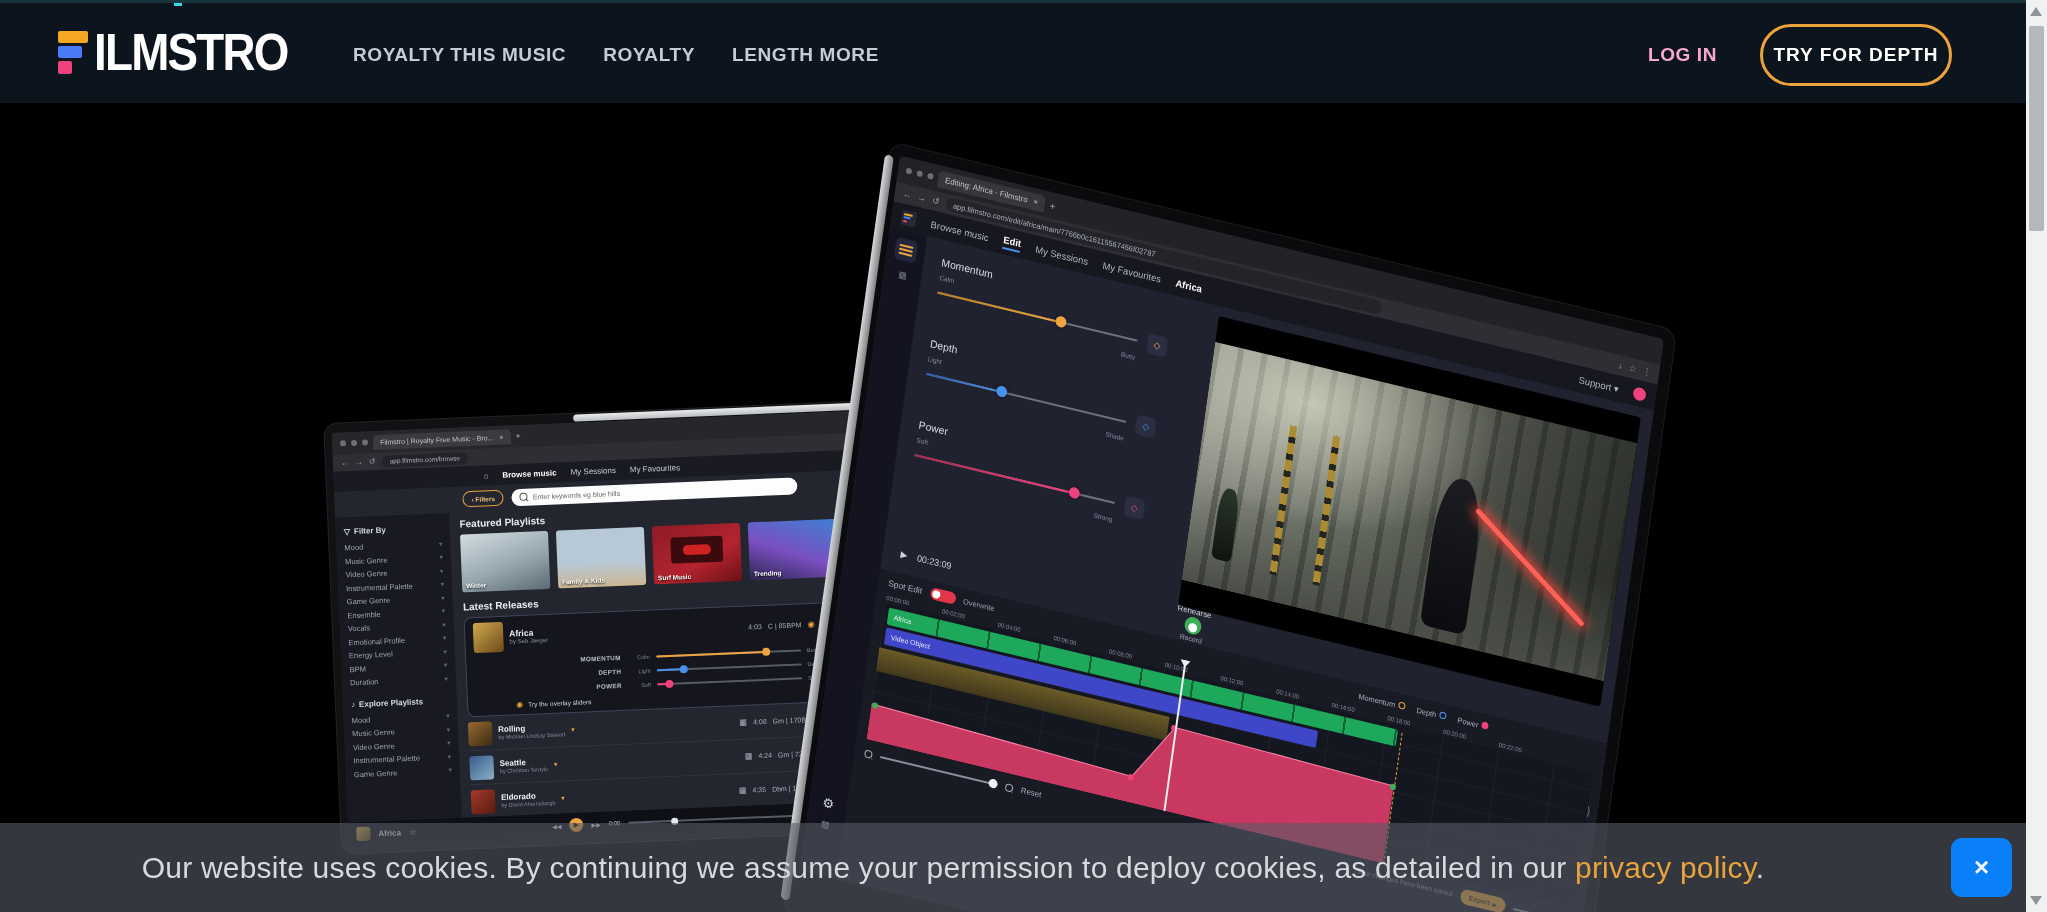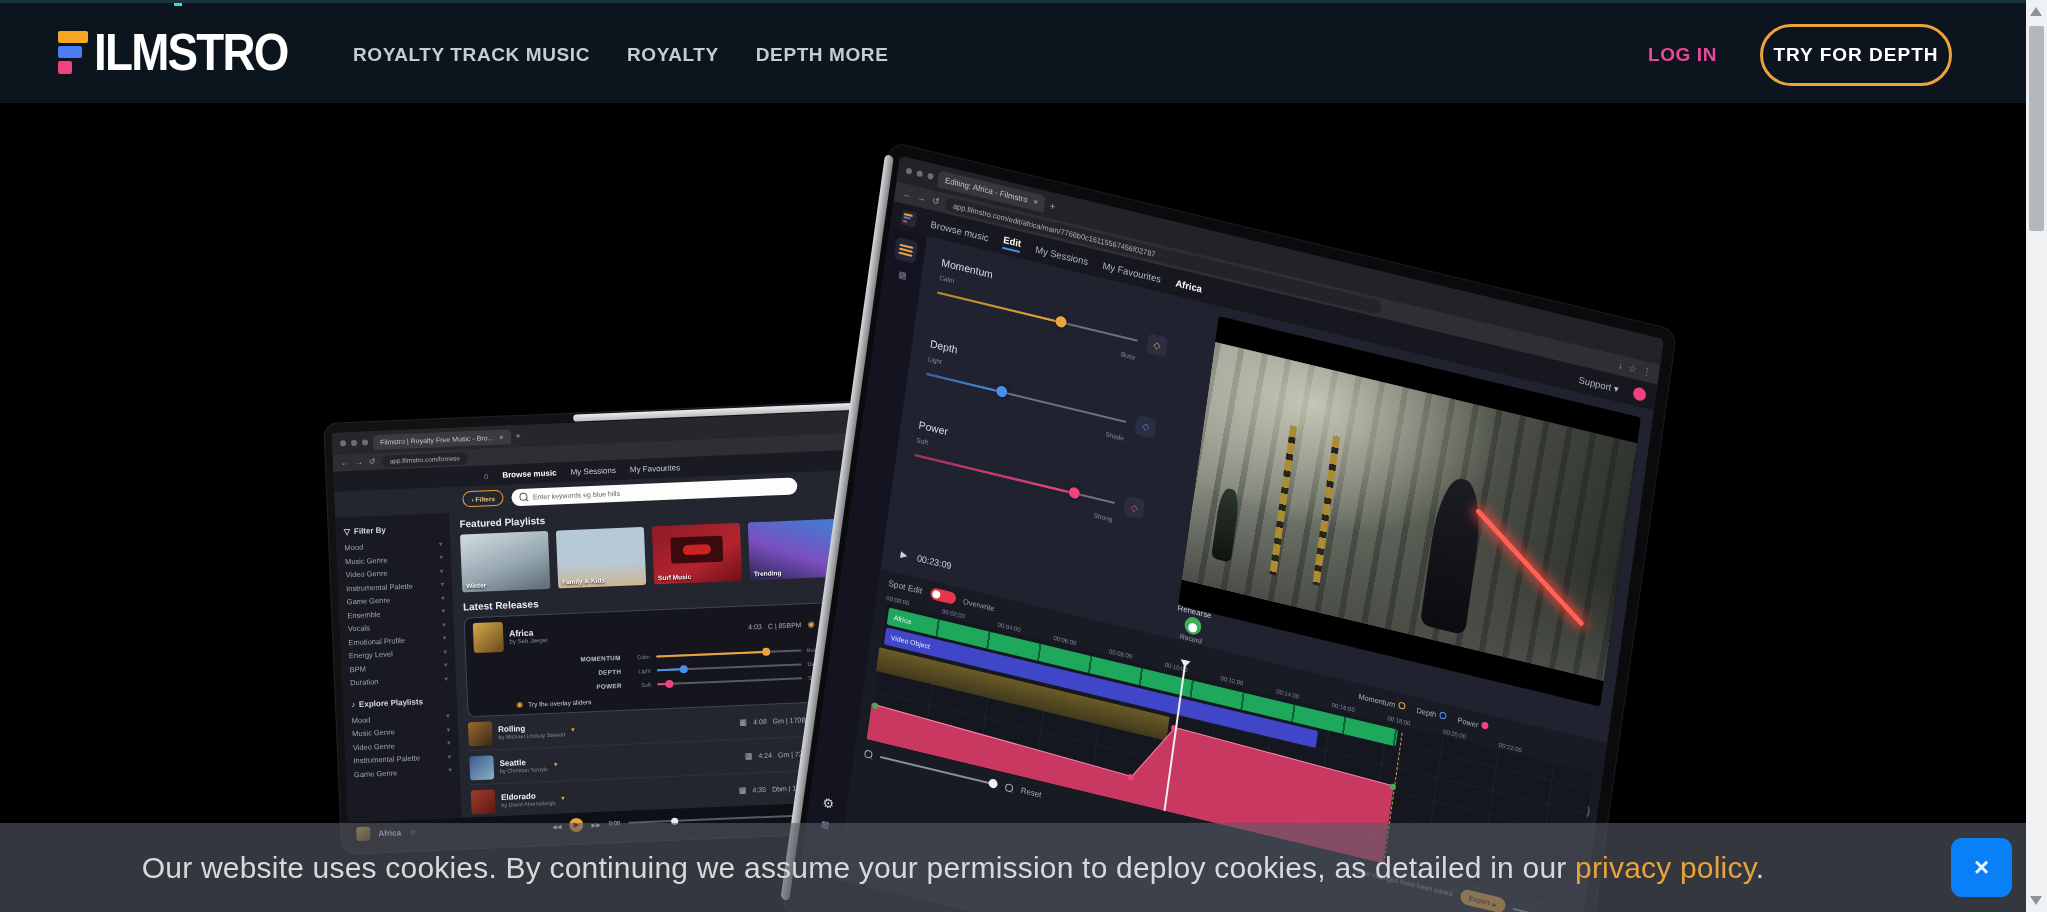--- a/index.html
+++ b/index.html
@@ -9,21 +9,21 @@
   .topbar{left:0;top:0;width:2047px;height:103px;background:#0c151d;border-top:3px solid #17333b;box-sizing:border-box}
   .topdash{left:174px;top:0;width:8px;height:3px;background:#3adbe0}
   .logo{left:58px;top:27px;display:flex;align-items:center;gap:6px}
   .fmark{display:flex;flex-direction:column;gap:3px;width:30px}
   .fmark .b1{width:30px;height:12px;background:#f5a623;border-radius:2px}
   .fmark .b2{width:24px;height:12px;background:#4a7cf7;border-radius:2px}
   .fmark .b3{width:14px;height:13px;background:#f0427c;border-radius:2px}
   .logotext{color:#fff;font-size:52px;font-weight:800;letter-spacing:-2px;line-height:44px;transform:scaleX(.88);transform-origin:left center}
   .navlinks{left:353px;top:0;height:103px;display:flex;align-items:center;gap:37px}
   .navlink{color:#c3cdd3;font-size:19px;font-weight:700;letter-spacing:.6px;cursor:pointer;white-space:nowrap}
-  .login{left:1648px;top:0;height:103px;display:flex;align-items:center;color:#ec4899;font-size:19px;font-weight:700;letter-spacing:.6px;cursor:pointer}
+  .login{left:1648px;top:0;height:103px;display:flex;align-items:center;color:#f9a8d4;font-size:19px;font-weight:700;letter-spacing:.6px;cursor:pointer}
   .cta{left:1760px;top:21px;width:192px;height:62px;border:3px solid #eca33b;border-radius:32px;box-sizing:border-box;
        display:flex;align-items:center;justify-content:center;color:#fff;font-size:19px;font-weight:700;letter-spacing:1px;cursor:pointer;background:transparent}
   
   .hero{left:0;top:103px;width:2047px;height:809px;background:#000;overflow:hidden}
   
   .lapL{left:332px;top:308px;width:572px;height:432px;transform:rotate(-2.4deg)}
   .lapL .frame{position:absolute;inset:0;background:#121214;border-radius:14px;border:1px solid #232327;box-sizing:border-box}
   .lapL .edge{position:absolute;right:-1px;top:8px;bottom:6px;width:10px;background:linear-gradient(90deg,#e6e7e9,#97999d);border-radius:0 4px 4px 0}
   .lapL .gloss{position:absolute;left:250px;right:16px;top:2px;height:7px;background:linear-gradient(#fff,#c7ccd1);border-radius:4px;opacity:.92}
   .lapL .screen{position:absolute;left:8px;top:10px;right:16px;bottom:8px;background:#23252f;border-radius:4px;overflow:hidden;display:flex;flex-direction:column}
@@ -147,23 +147,23 @@
   <div class="abs topdash"></div>
   <div class="abs logo">
     <div class="fmark">
       <span class="b1"></span>
         <span class="b2"></span>
         <span class="b3"></span>
     </div>
     <div class="logotext">ILMSTRO</div>
   </div>
   <div class="abs navlinks">
-    <span class="navlink">ROYALTY TRACK MUSIC</span>
+    <span class="navlink">ROYALTY THIS MUSIC</span>
     <span class="navlink">ROYALTY</span>
-    <span class="navlink">DEPTH MORE</span>
+    <span class="navlink">LENGTH MORE</span>
   </div>
   <div class="abs login">LOG IN</div>
   <div class="abs cta">TRY FOR DEPTH</div>
 </div>
 
 <div class="abs hero">
 
   <div class="abs lapL">
     <div class="frame"></div>
     <div class="gloss"></div>

